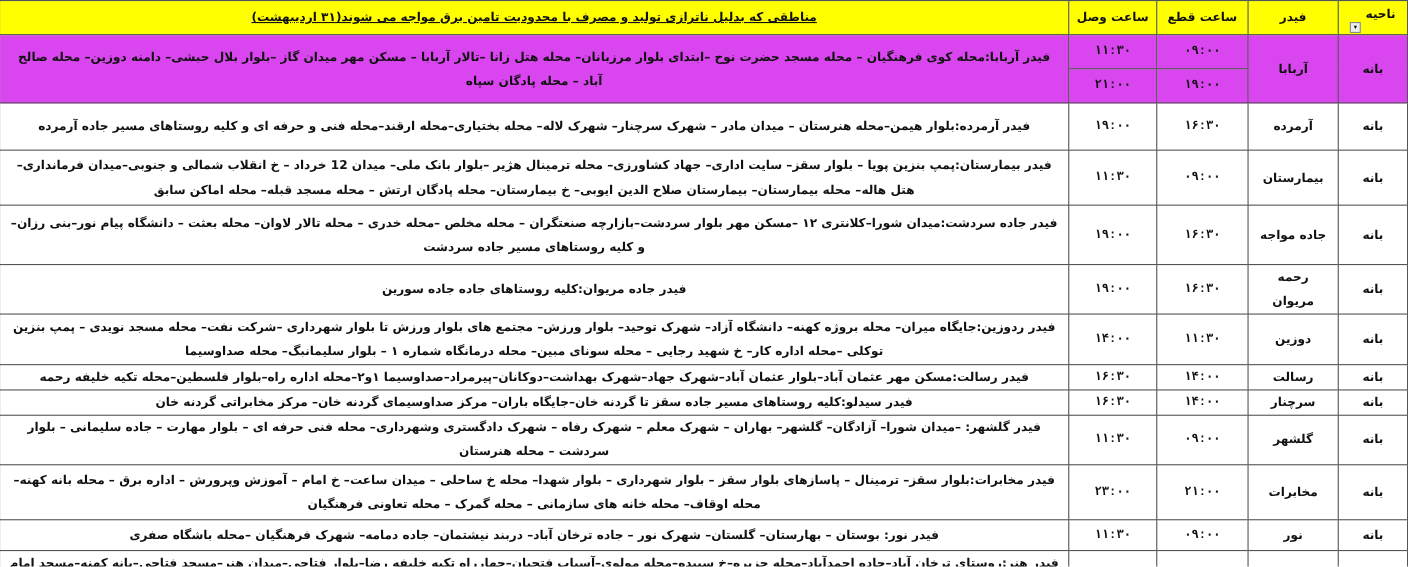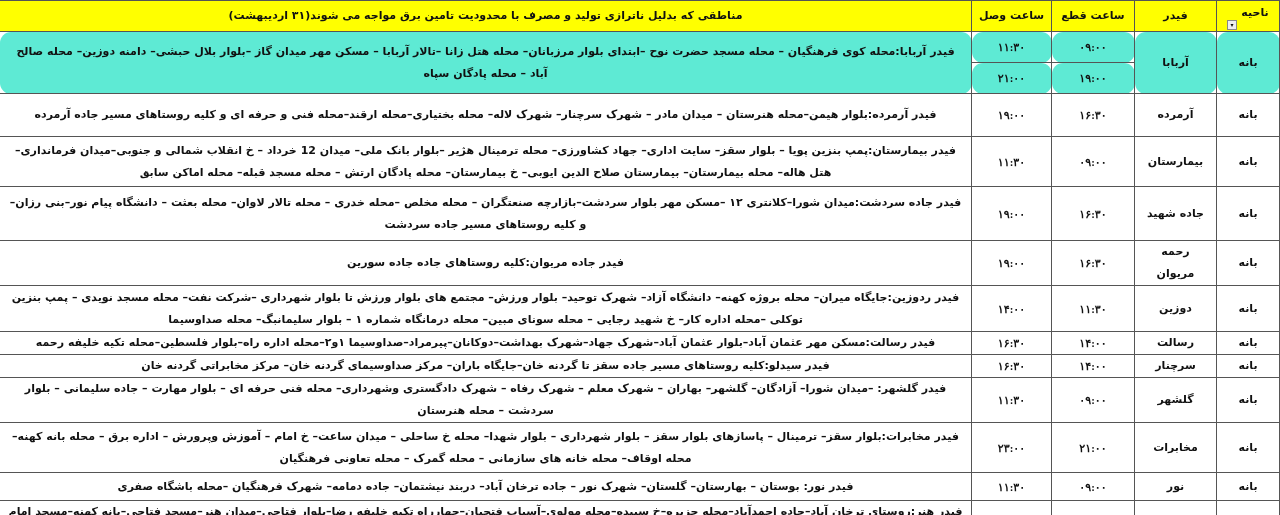--- a/index.html
+++ b/index.html
@@ -18,30 +18,30 @@
     border: 1px solid #555;
     text-align: center;
     vertical-align: middle;
     color: #111;
     font-weight: bold;
     padding: 0 6px;
     font-size: 11px;
     line-height: 22px;
   }
   th { background: #ffff00; height: 30px; font-size: 12px; }
-  th.title { text-align: right; padding-right: 14px; }
+  th.title { text-align: right; padding-right: 14px; text-decoration: underline; }
   td.areas { text-align: right; padding-right: 10px; line-height: 21px; }
-  tr.highlight td { background: #5eead4; border-radius: 11px; }
+  tr.highlight td { background: #d946ef; }
   .filter-mark {
     display: inline-block; width: 8px; height: 8px;
     border: 1px solid #888; background: #eee;
     font-size: 6px; line-height: 8px; vertical-align: bottom;
     margin-left: 4px; float: left; margin-top: 18px;
   }
-  .time { font-family: Liberation Serif, serif; }
+  .time { font-family: Liberation Mono, monospace; }
 </style>
 </head>
 <body>
 
 <table class="outage">
   <colgroup>
     <col style="width:63px">
     <col style="width:82px">
     <col style="width:83px">
     <col style="width:80px">
@@ -77,21 +77,21 @@
     </tr>
     <tr style="height:50px">
       <td>بانه</td>
       <td>بیمارستان</td>
       <td class="time">۰۹:۰۰</td>
       <td class="time">۱۱:۳۰</td>
       <td class="areas">فیدر بیمارستان:پمپ بنزین پویا – بلوار سقز– سایت اداری– جهاد کشاورزی– محله ترمینال هژیر –بلوار بانک ملی– میدان 12 خرداد – خ انقلاب شمالی و جنوبی–میدان فرمانداری– هتل هاله– محله بیمارستان– بیمارستان صلاح الدین ایوبی– خ بیمارستان– محله پادگان ارتش – محله مسجد قبله– محله اماکن سابق</td>
     </tr>
     <tr style="height:54px">
       <td>بانه</td>
-      <td>جاده شهید</td>
+      <td>جاده مواجه</td>
       <td class="time">۱۶:۳۰</td>
       <td class="time">۱۹:۰۰</td>
       <td class="areas">فیدر جاده سردشت:میدان شورا–کلانتری ۱۲ –مسکن مهر بلوار سردشت–بازارچه صنعتگران – محله مخلص –محله خدری – محله تالار لاوان– محله بعثت – دانشگاه پیام نور–بنی رزان– و کلیه روستاهای مسیر جاده سردشت</td>
     </tr>
     <tr style="height:30px">
       <td>بانه</td>
       <td>رحمه مریوان</td>
       <td class="time">۱۶:۳۰</td>
       <td class="time">۱۹:۰۰</td>
       <td class="areas">فیدر جاده مریوان:کلیه روستاهای جاده جاده سورین</td>

